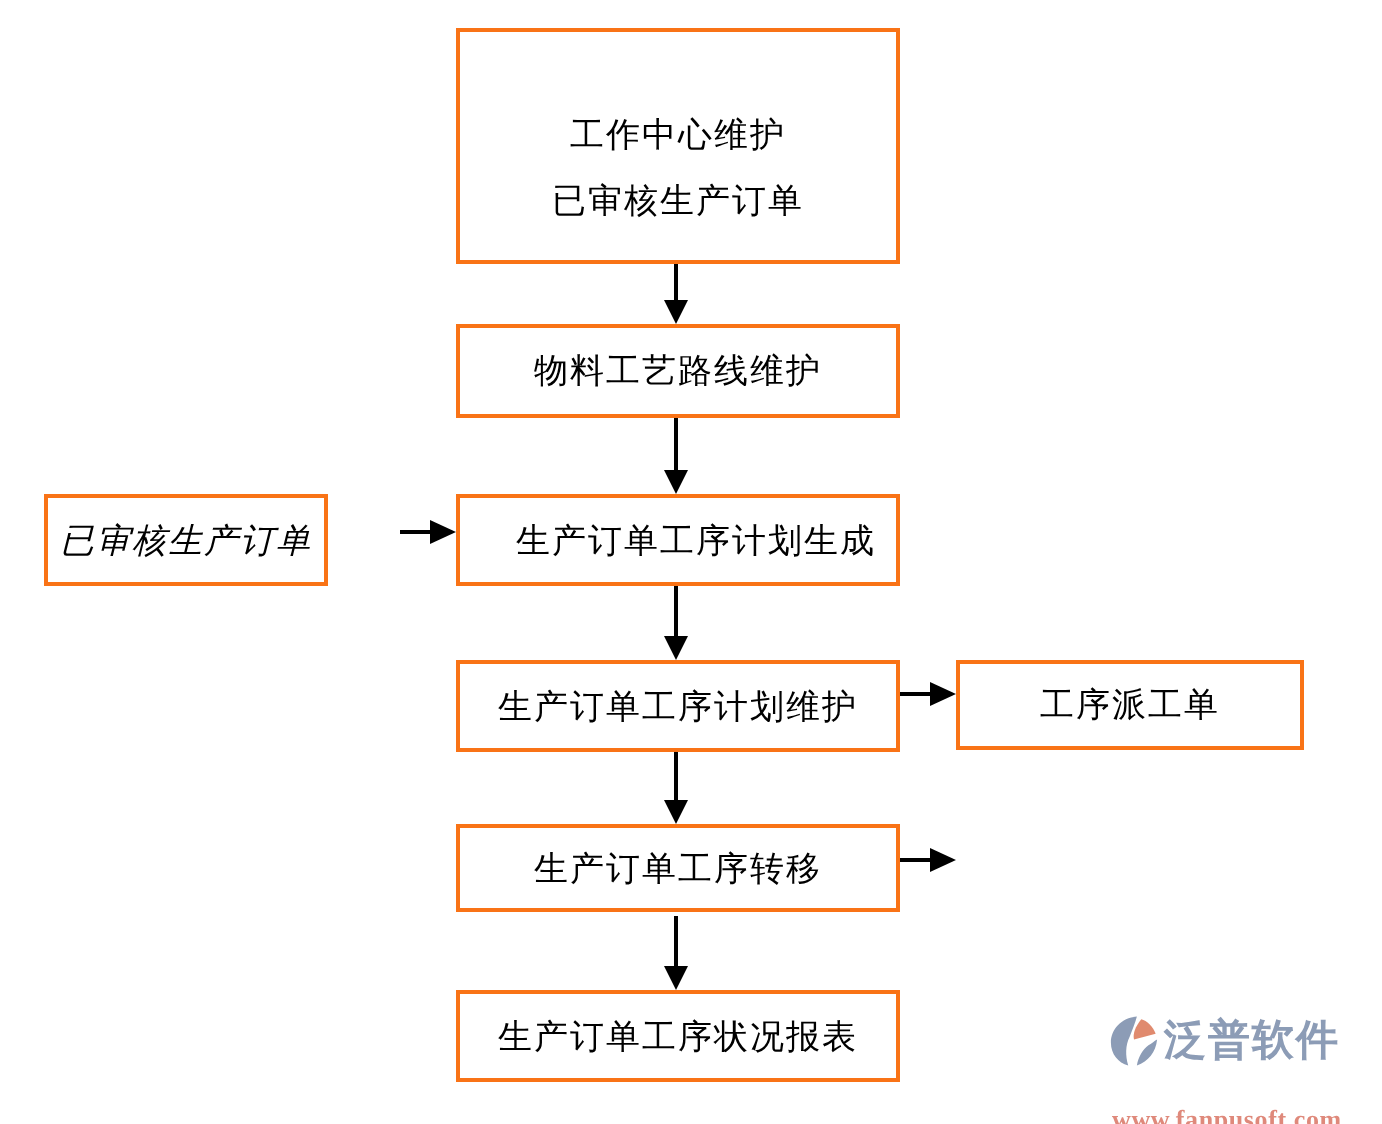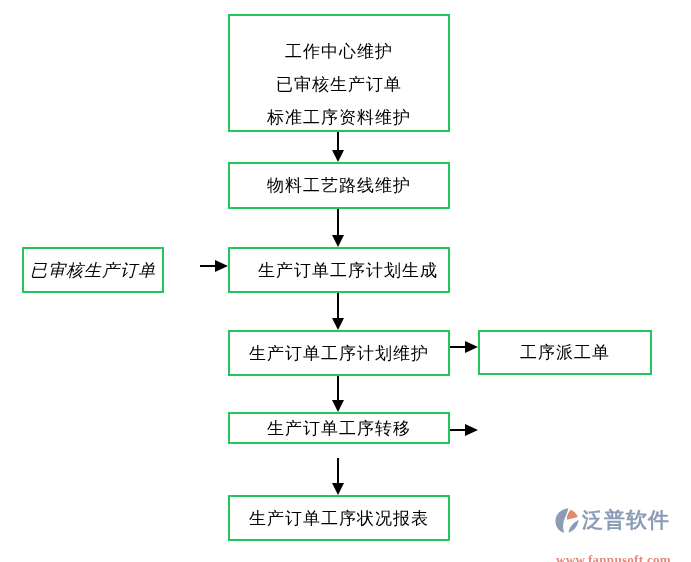--- a/index.html
+++ b/index.html
@@ -6,38 +6,38 @@
   body {
     width: 691px; height: 562px;
     font-family: "Liberation Serif", "DejaVu Serif", serif;
     position: relative; overflow: hidden;
   }
   .stage { position: absolute; left: 0; top: 0; width: 691px; height: 562px; }
 
   .node {
     position: absolute;
     box-sizing: border-box;
-    border: 2px solid #22c55e;
+    border: 2px solid #f97316;
     background: #ffffff;
     color: #000000;
     font-size: 17px;
     letter-spacing: 1px;
     display: flex;
     align-items: center;
     justify-content: center;
     text-align: center;
     line-height: 17px;
   }
   .n-master    { left: 228px; top: 14px;  width: 222px; height: 118px;
                  flex-direction: column; justify-content: center;
                  gap: 16px; padding-top: 22px; }
   .n-routing   { left: 228px; top: 162px; width: 222px; height: 47px; }
   .n-plangen   { left: 228px; top: 247px; width: 222px; height: 46px; padding-left: 18px; }
   .n-planmaint { left: 228px; top: 330px; width: 222px; height: 46px; }
-  .n-transfer  { left: 228px; top: 412px; width: 222px; height: 32px; justify-content: center; }
+  .n-transfer  { left: 228px; top: 412px; width: 222px; height: 44px; justify-content: center; }
   .n-report    { left: 228px; top: 495px; width: 222px; height: 46px; }
   .n-approved  { left: 22px;  top: 247px; width: 142px; height: 46px; font-style: italic; }
   .n-dispatch  { left: 478px; top: 330px; width: 174px; height: 45px; }
   .n-quality   { left: 478px; top: 412px; width: 174px; height: 45px; }
 
   .arrow-layer { position: absolute; left: 0; top: 0; width: 691px; height: 562px; pointer-events: none; }
 
   .watermark { position: absolute; left: 554px; top: 506px; width: 137px; }
   .wm-row { display: flex; align-items: center; gap: 2px; }
   .wm-brand { font-size: 21px; font-weight: bold; letter-spacing: 1px; white-space: nowrap; }
@@ -64,21 +64,20 @@
       <polygon points="215,260 215,272 228,266" fill="#000000"></polygon>
       <line x1="450" y1="347" x2="468" y2="347" stroke="#000000" stroke-width="2"></line>
       <polygon points="465,341 465,353 478,347" fill="#000000"></polygon>
       <line x1="450" y1="430" x2="468" y2="430" stroke="#000000" stroke-width="2"></line>
       <polygon points="465,424 465,436 478,430" fill="#000000"></polygon>
     </svg>
 
   <div class="node n-master">
     <div>工作中心维护</div>
     <div>已审核生产订单</div>
-    <div>标准工序资料维护</div>
   </div>
 
   <div class="node n-routing">
     <span>物料工艺路线维护</span>
   </div>
 
   <div class="node n-plangen">
     <span>生产订单工序计划生成</span>
   </div>
 

